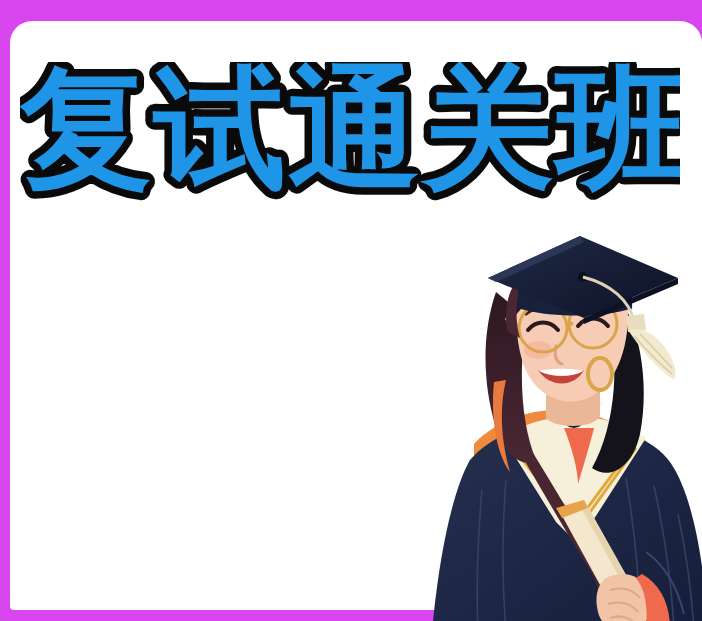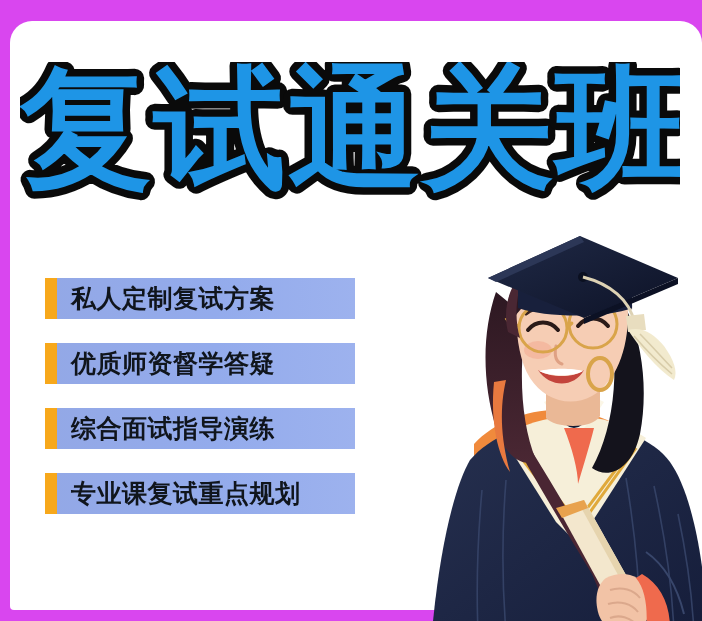--- a/index.html
+++ b/index.html
@@ -273,37 +273,14 @@
     </svg>
   </div>
 
   <div id="headline">
     <svg viewBox="0 0 660 140" xmlns="http://www.w3.org/2000/svg">
       <text class="hl-text hl-stroke" x="0" y="112">复试通关班</text>
       <text class="hl-text hl-fill" x="0" y="112">复试通关班</text>
     </svg>
   </div>
 
-  <div id="features">
-
-    <div class="feature-row">
-      <span class="feature-bar"></span>
-      <span class="feature-label">私人定制复试方案</span>
-    </div>
-
-    <div class="feature-row">
-      <span class="feature-bar"></span>
-      <span class="feature-label">优质师资督学答疑</span>
-    </div>
-
-    <div class="feature-row">
-      <span class="feature-bar"></span>
-      <span class="feature-label">综合面试指导演练</span>
-    </div>
-
-    <div class="feature-row">
-      <span class="feature-bar"></span>
-      <span class="feature-label">专业课复试重点规划</span>
-    </div>
-
-  </div>
 
 </div>
 
 </body></html>

